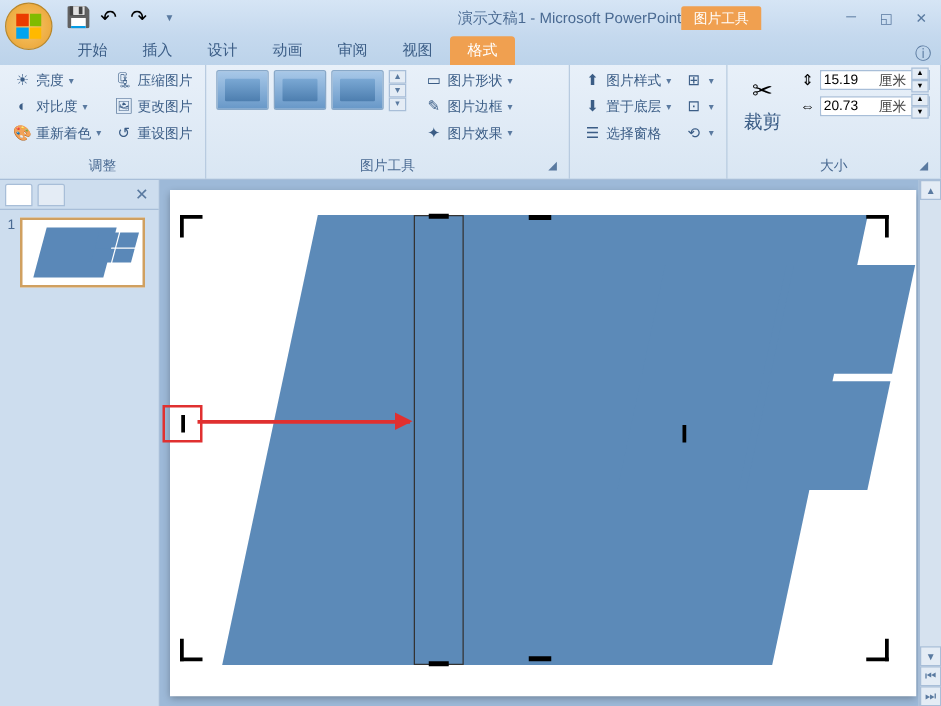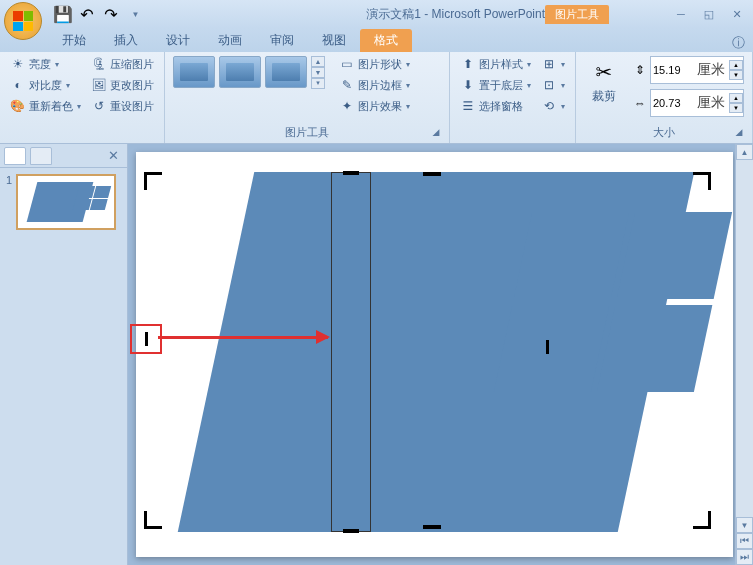--- a/index.html
+++ b/index.html
@@ -35,23 +35,23 @@
     .r-col { display: flex; flex-direction: column; gap: 1px; }
     .r-icon { width: 16px; height: 16px; display: inline-flex; align-items: center; justify-content: center; font-size: 12px; }
     .dd-arrow { font-size: 8px; color: #5a7aa0; margin-left: 1px; }
     .style-thumb { width: 42px; height: 32px; background: linear-gradient(#a8c8e8, #6898c8); border: 1px solid #88a8c8; border-radius: 2px; cursor: pointer; margin: 2px; position:relative; }
     .style-thumb::after { content:""; position:absolute; inset:6px; background: linear-gradient(#7aa8d4,#4d7eaf); border-radius:1px;}
     .style-gallery { display: flex; align-items: center; }
     .gallery-scroll { display: flex; flex-direction: column; margin-left: 2px; }
     .gallery-scroll button { width: 14px; height: 11px; font-size: 7px; background: #e4ecf5; border: 1px solid #a8bed8; cursor: pointer; color: #5a7aa0; }
     .large-btn { display: flex; flex-direction: column; align-items: center; padding: 2px 6px; cursor: pointer; border-radius: 2px; }
     .large-icon { width: 32px; height: 32px; display: flex; align-items: center; justify-content: center; font-size: 20px; }
-    .spin-input { display: flex; align-items: center; background: #fff; border: 1px solid #a8bed8; height: 28px; margin: 2px; }
+    .spin-input { display: flex; align-items: center; background: #fff; border: 1px solid #a8bed8; height: 16px; margin: 2px; }
     .spin-input input { width: 42px; border: none; font-size: 11px; padding: 0 2px; }
-    .spin-input .unit { font-size: 14px; padding: 0 4px; color: #444; }
+    .spin-input .unit { font-size: 11px; padding: 0 4px; color: #444; }
     .spin-btns { display: flex; flex-direction: column; }
     .spin-btns button { width: 14px; height: 10px; font-size: 6px; background: #e4ecf5; border: 1px solid #a8bed8; cursor: pointer; padding: 0; line-height: 1; }
     
     
     .workspace { position: absolute; top: 144px; left: 0; right: 0; bottom: 0; display: flex; background: #9db9d8; }
     .slide-panel { width: 128px; background: #cdddee; border-right: 1px solid #a8bed8; }
     .panel-tabs { height: 24px; display: flex; align-items: center; padding: 2px 4px; gap: 4px; border-bottom: 1px solid #a8bed8; }
     .panel-tab { width: 22px; height: 18px; background: #e4ecf5; border: 1px solid #a8bed8; border-radius: 2px 2px 0 0; cursor: pointer; }
     .panel-tab.active { background: #fff; }
     .panel-close { margin-left: auto; color: #5a7aa0; cursor: pointer; font-size: 13px; padding: 0 4px; }
@@ -168,20 +168,21 @@
         <div class="r-btn">
             <span class="r-icon">🖼</span>
             <span>更改图片</span>
           </div>
         <div class="r-btn">
             <span class="r-icon">↺</span>
             <span>重设图片</span>
           </div>
       </div>
     </div>
+    <div class="group-label">调整</div>
   </div>
 
   <div class="ribbon-group" style="flex:1">
     <div class="group-content">
       <div class="style-gallery">
         <div class="style-thumb"></div>
         <div class="style-thumb"></div>
         <div class="style-thumb"></div>
         <div class="gallery-scroll">
           <button>▲</button>
@@ -242,21 +243,21 @@
             <span class="dd-arrow">▾</span>
           </div>
       </div>
     </div>
   </div>
 
   <div class="ribbon-group">
     <div class="group-content">
       <div class="large-btn">
         <div class="large-icon">✂</div>
-        <span style="font-size:12px;color:#3b5d86">裁剪</span>
+        <span style="font-size:15px;color:#3b5d86">裁剪</span>
       </div>
       <div class="r-col" style="margin-left:4px;justify-content:center">
         <div style="display:flex;align-items:center">
           <span class="r-icon">⇕</span>
           <div class="spin-input">
             <input value="15.19" style="">
             <span class="unit">厘米</span>
             <div class="spin-btns">
                 <button>▲</button>
                 <button>▼</button>

